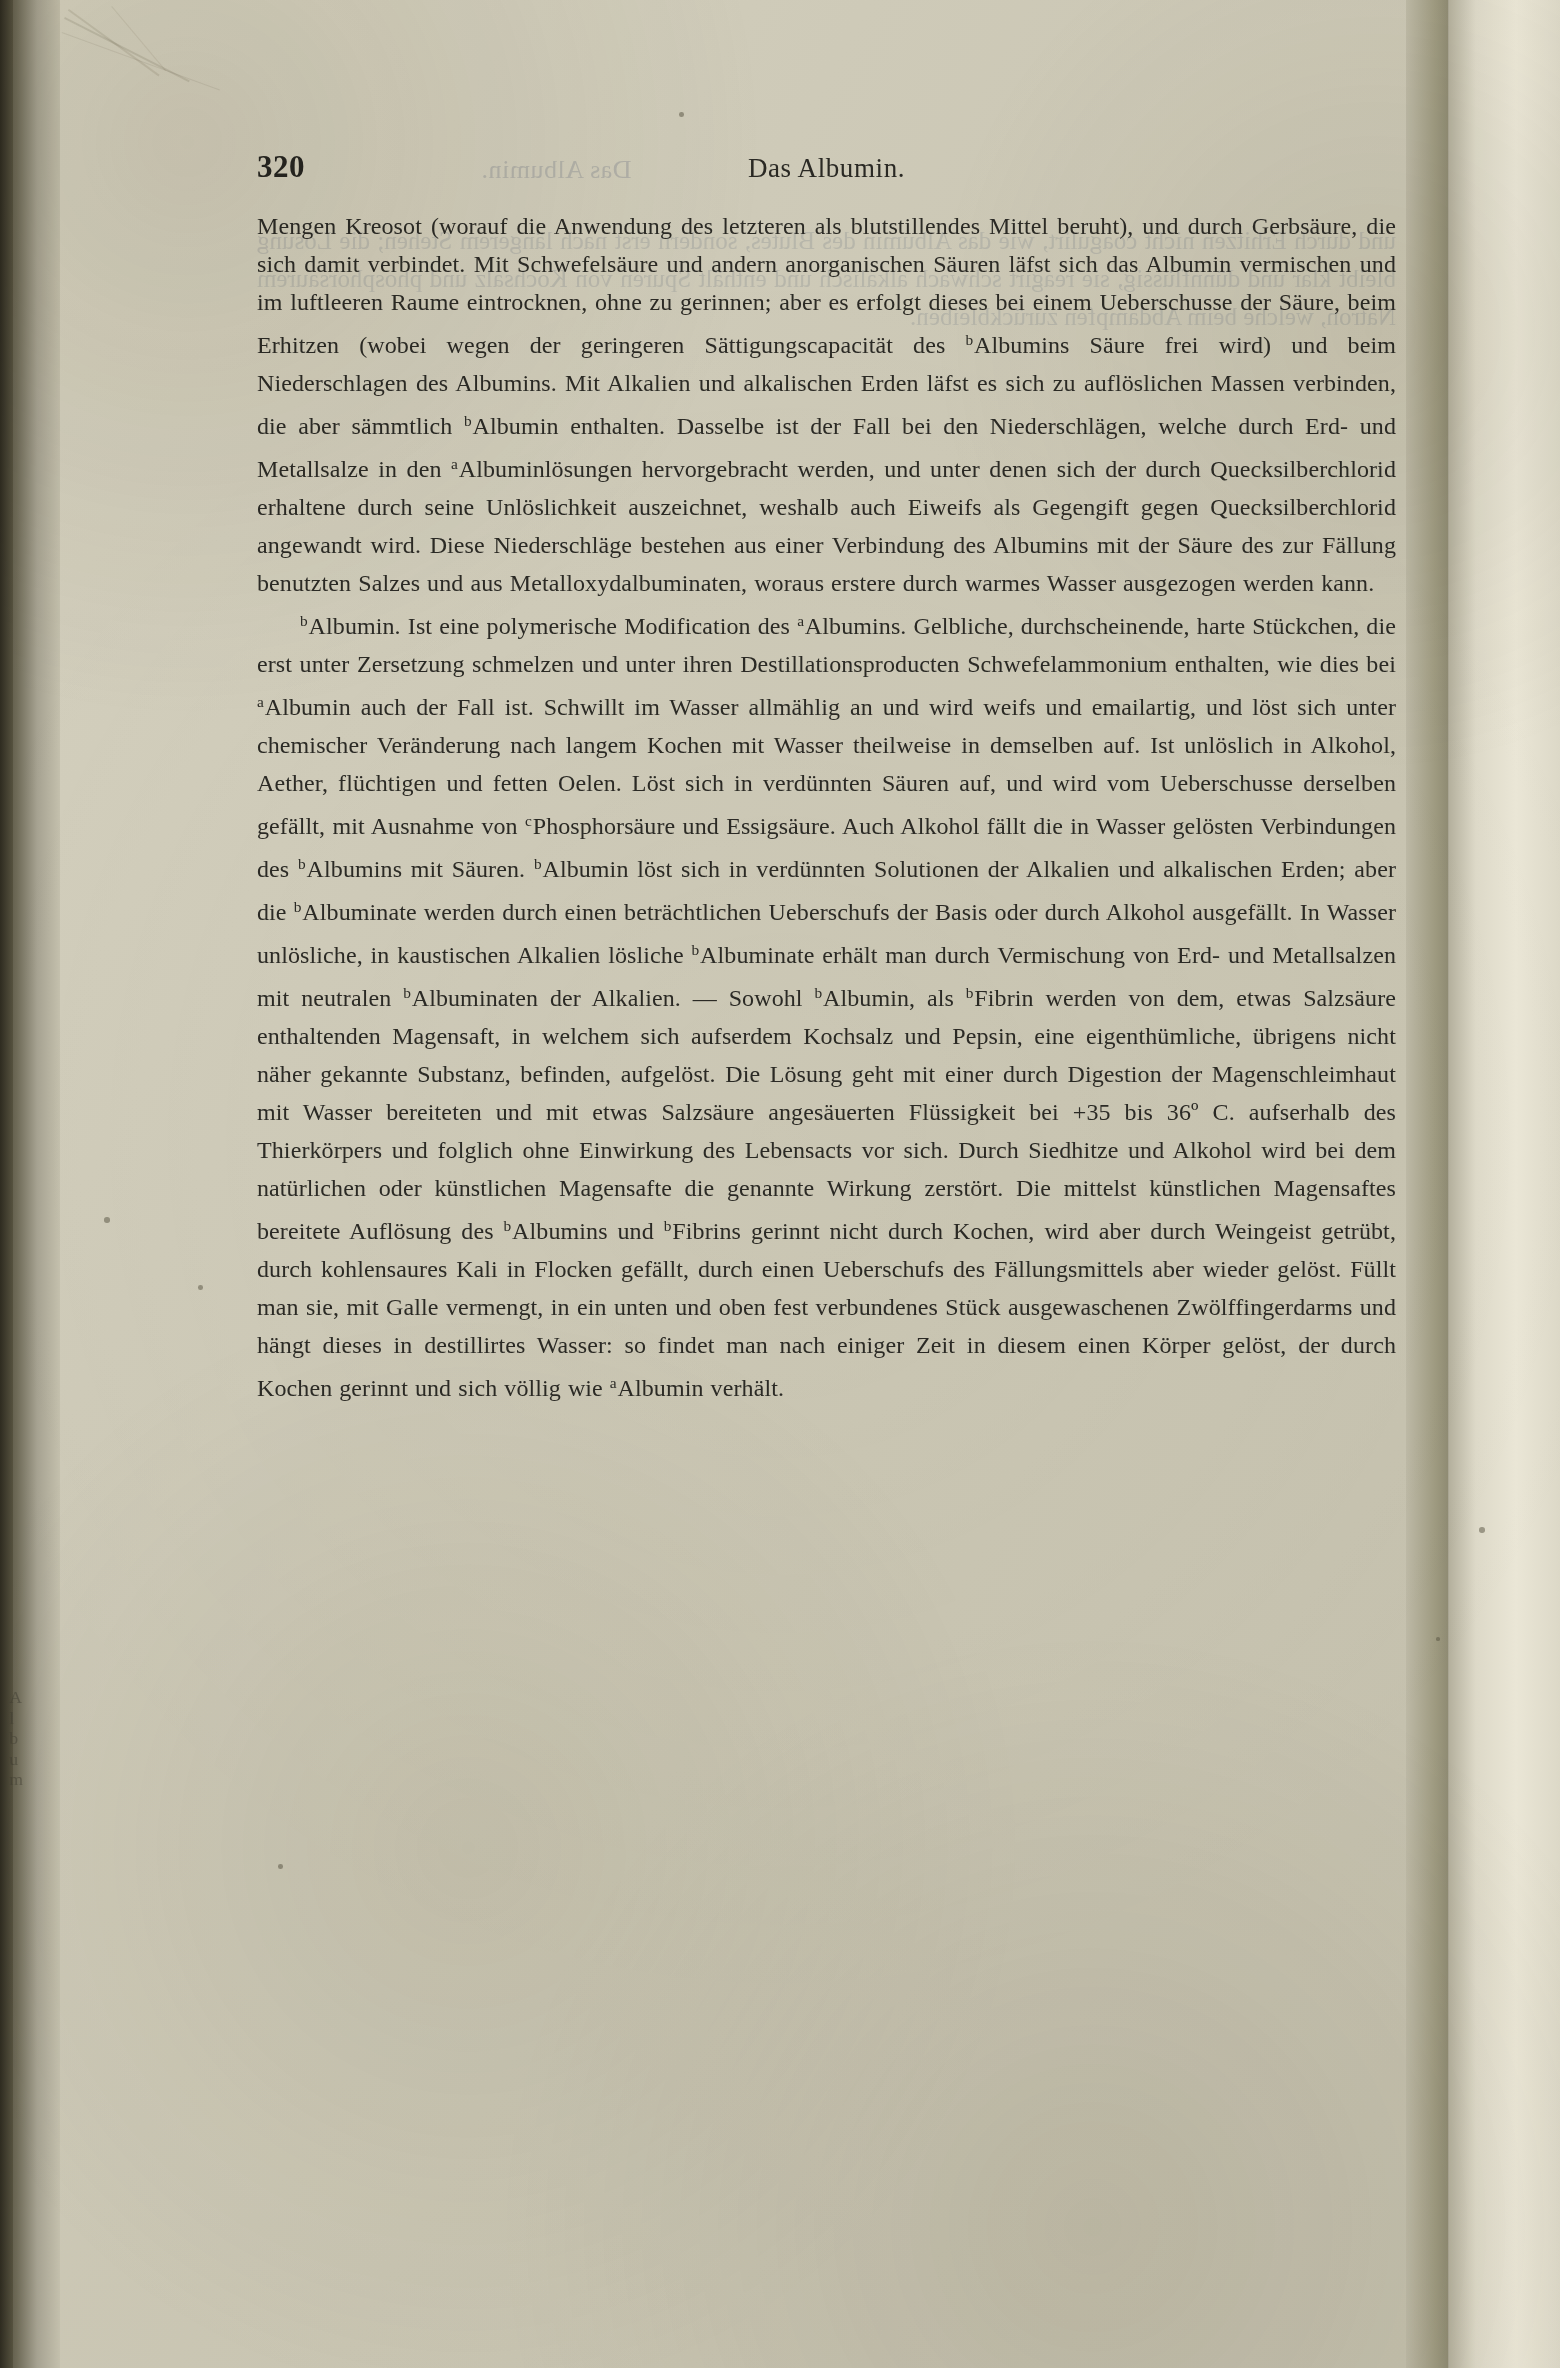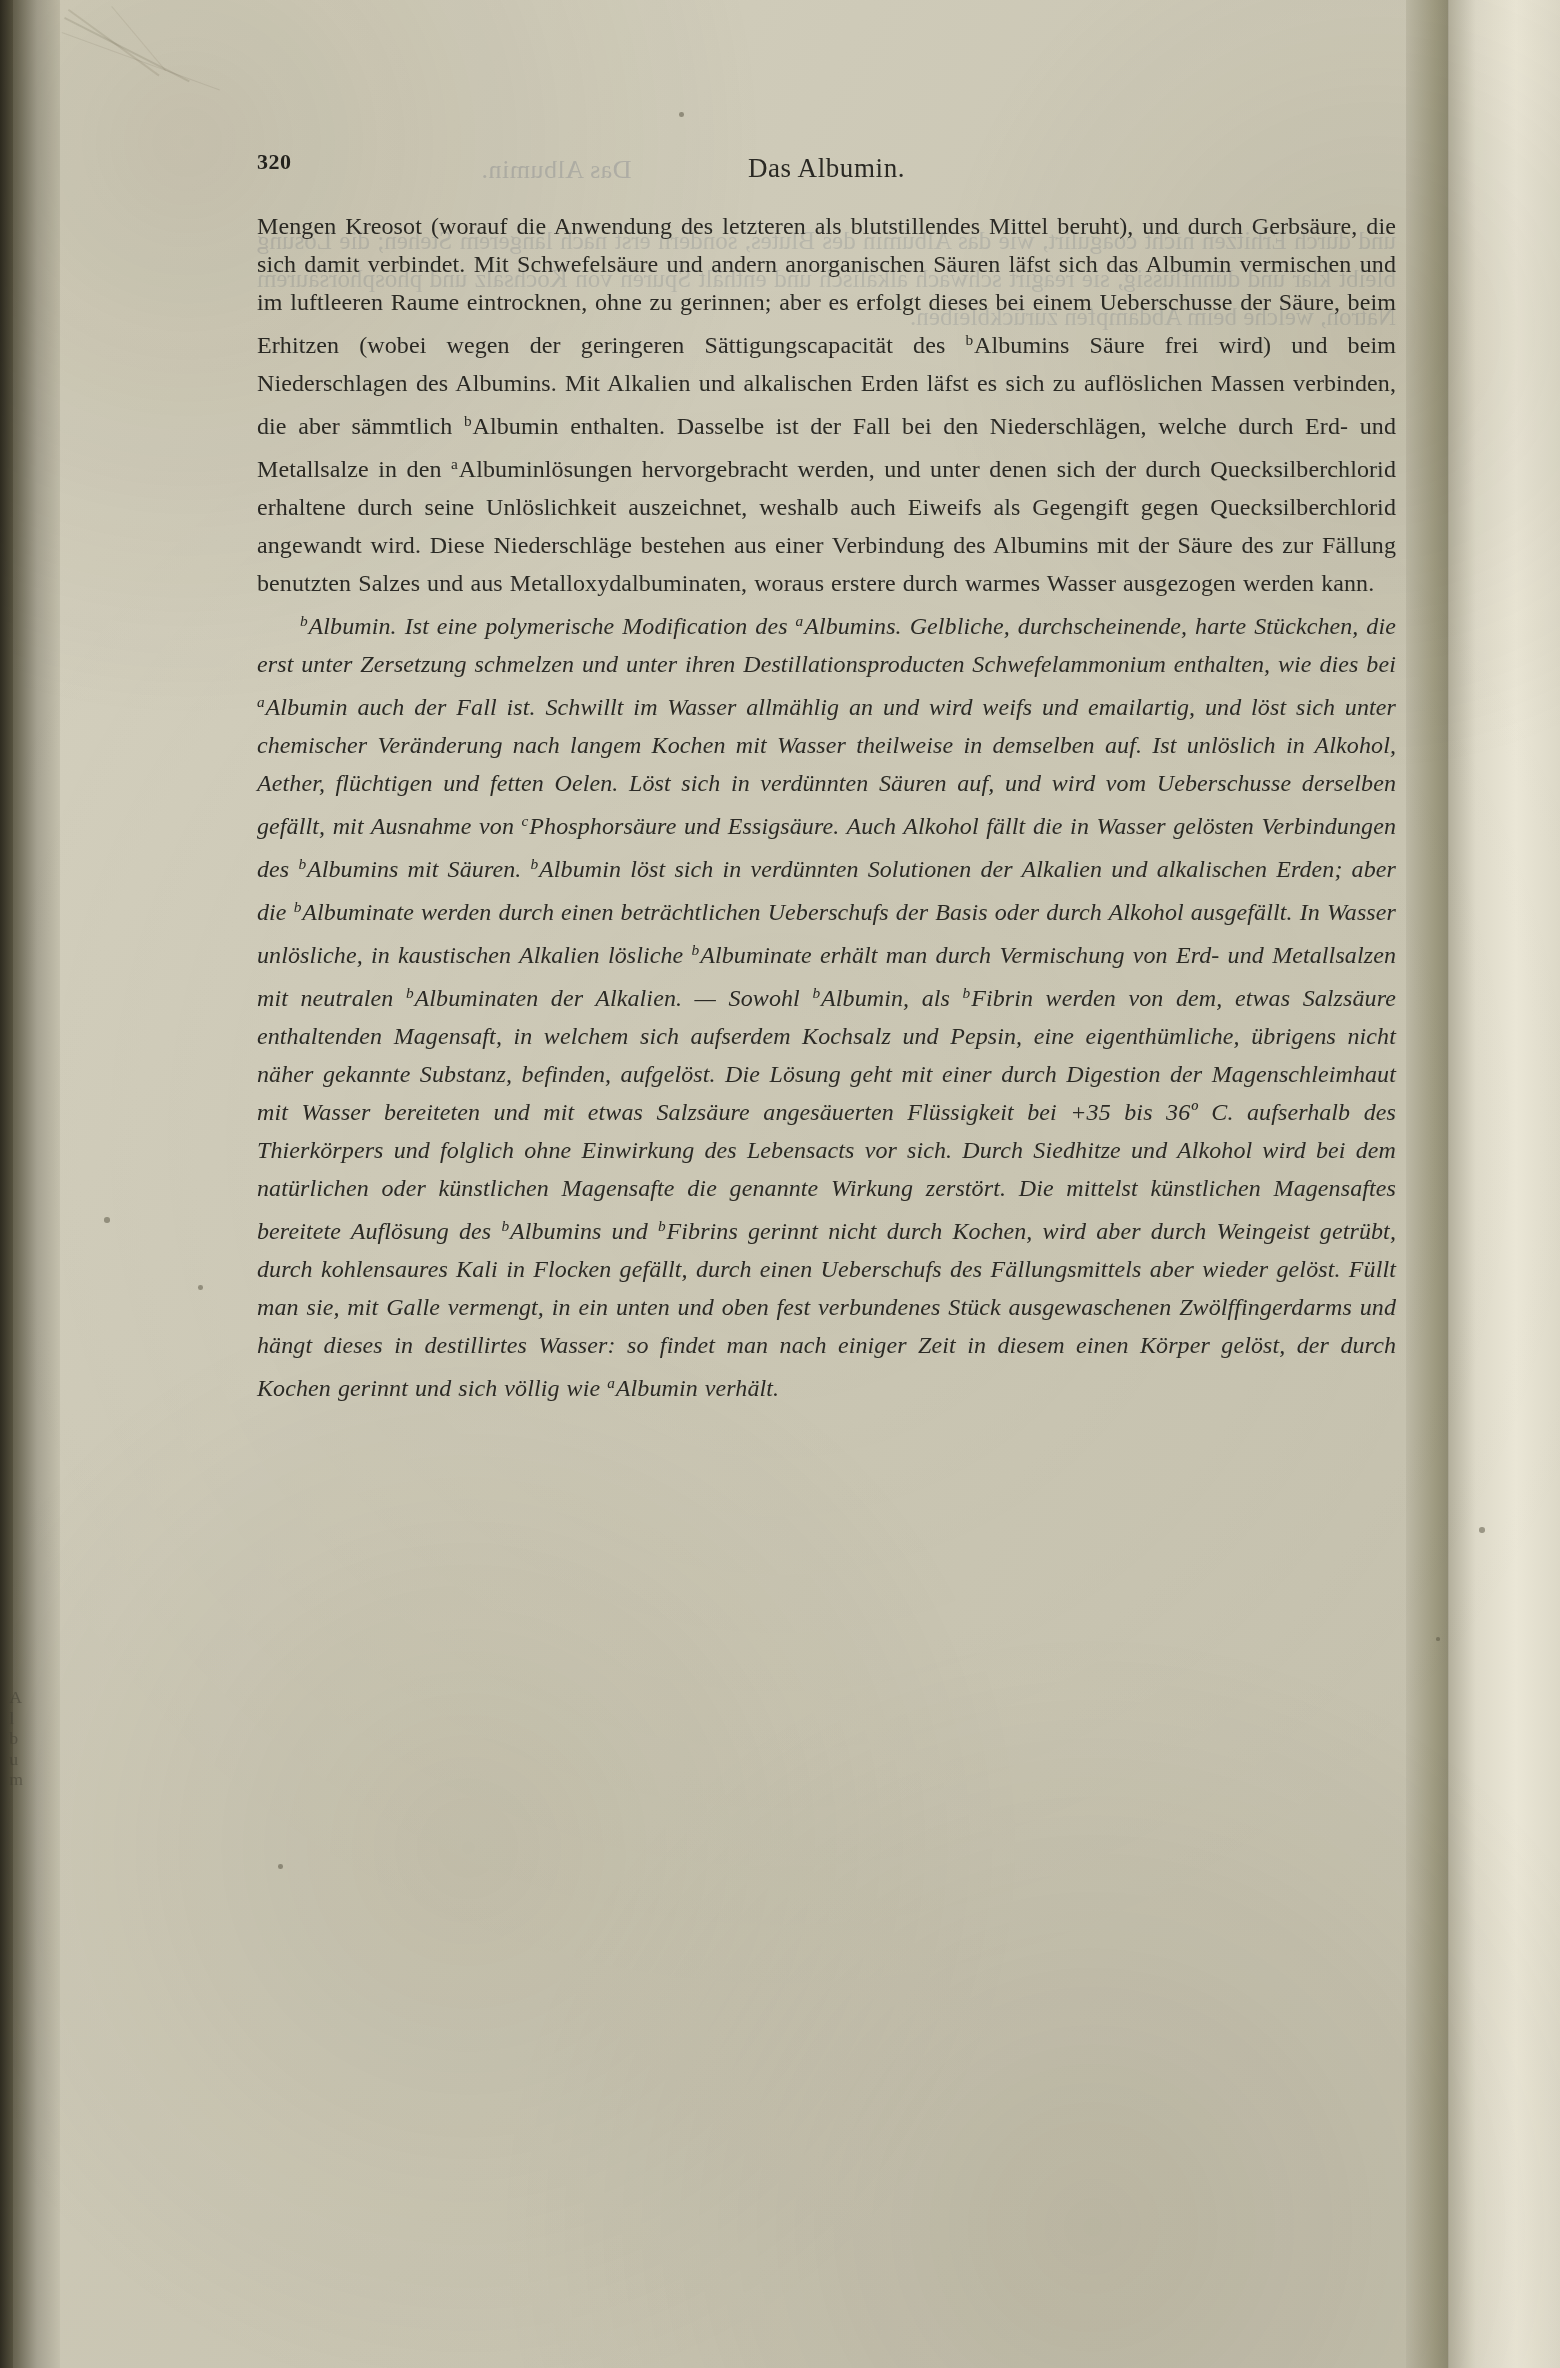--- a/index.html
+++ b/index.html
@@ -94,21 +94,21 @@
   }
 
   #header-row {
     position: relative;
     height: 58px;
   }
   #folio {
     position: absolute;
     left: 0px;
     top: 0px;
-    font-size: 22px;
+    font-size: 31px;
     font-weight: bold;
     letter-spacing: 0.5px;
     color: #262520;
   }
   #running-head {
     position: absolute;
     left: 0;
     right: 0;
     top: 3.7px;
     text-align: center;
@@ -133,21 +133,20 @@
     font-size: 24px;
     line-height: 38px;
     text-align: justify;
     text-align-last: left;
     letter-spacing: 0.1px;
     color: #2b2a25;
     word-spacing: 0.9px;
   }
   p.para + p.para {
     text-indent: 43px;
-    font-style: italic;
   }
   sup.sup {
     font-size: 0.64em;
     vertical-align: 0.52em;
     letter-spacing: 0;
     padding-right: 0.9px;
   }
 
   
   #ghost-layer {

